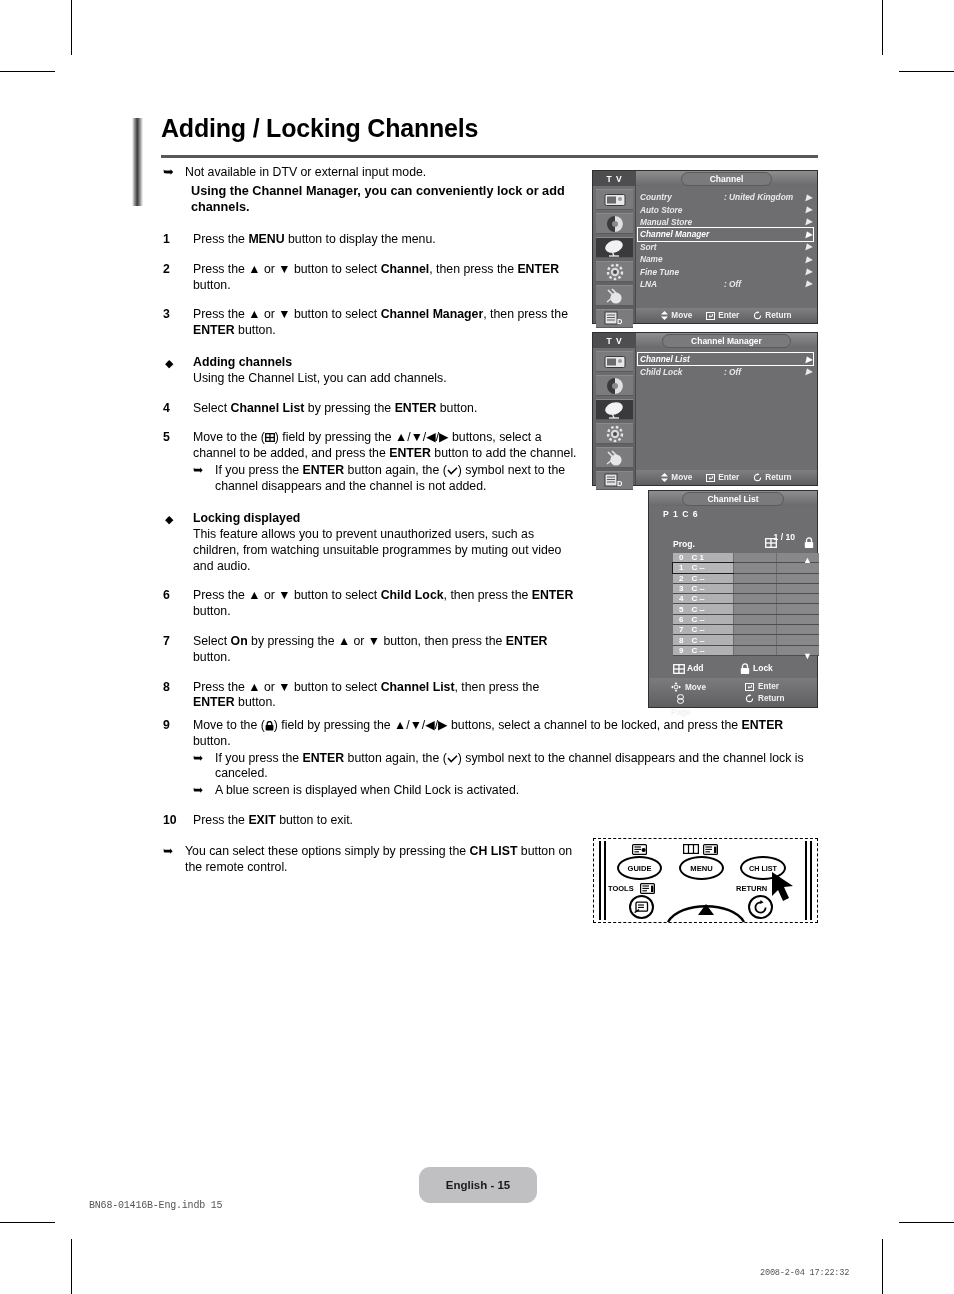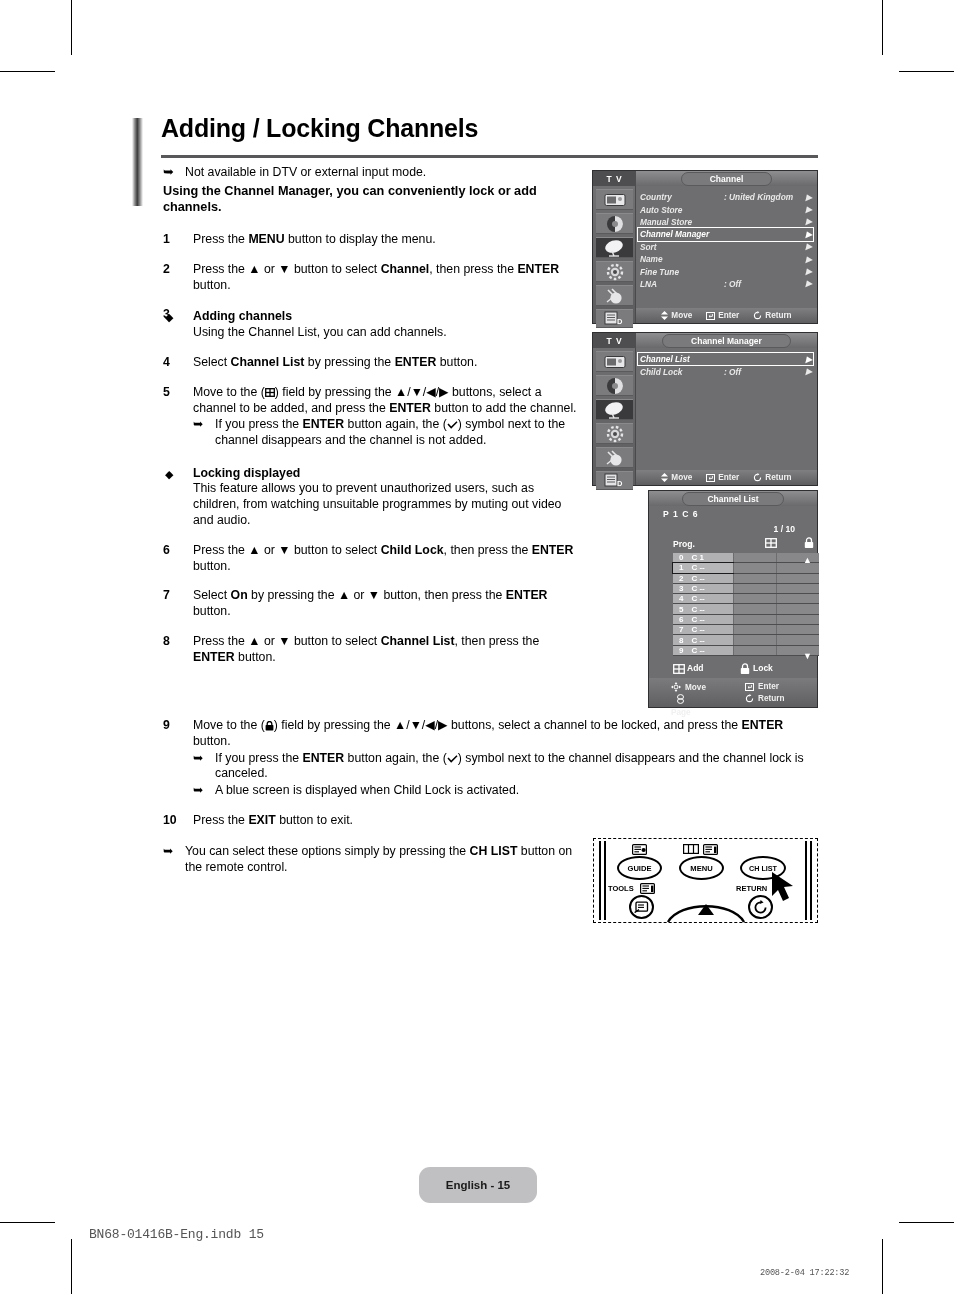--- a/index.html
+++ b/index.html
@@ -40,21 +40,21 @@
   .col-wide { position:absolute; left:163px; top:718px; width:655px; }
   b, strong { font-weight:bold; }
 
   .note {
     position:relative; padding-left:22px; font-size:12.3px; line-height:15.6px;
   }
   .note .arrow {
     position:absolute; left:0; top:-1px; font-size:13px; line-height:15px;
   }
 
-  .lead-bold { font-size:12.7px; font-weight:bold; line-height:16.2px; margin-top:2px; }
+  .lead-bold { font-size:12.7px; font-weight:bold; line-height:16.2px; margin-top:2px;margin-left:28px; }
 
   
   .step { position:relative; padding-left:30px; font-size:12.3px; line-height:15.8px; margin-top:14px; }
   .step .num { position:absolute; left:0; top:0; font-weight:bold; font-size:12.3px; }
 
   .substep { position:relative; padding-left:22px; margin-top:1px; font-size:12.3px; line-height:15.6px; }
   .substep .arrow { position:absolute; left:0; top:0px; }
 
   
   .dsec { position:relative; padding-left:30px; margin-top:15px; font-size:12.3px; line-height:15.8px; }
@@ -115,21 +115,21 @@
   }
   .osd-footer span { display:inline-flex; align-items:center; gap:3px; }
 
   
   .cl-title {
     position:absolute; left:0; right:0; top:0; height:15px;
     background:linear-gradient(to bottom,#8e8e90,#6a6a6c);
     display:flex; align-items:center; justify-content:center;
   }
   .cl-pnr { position:absolute; left:14px; top:18px; color:#fff; font-size:8.6px; font-weight:bold; letter-spacing:1px;}
-  .cl-page { position:absolute; right:22px; top:33px; color:#fff; font-size:8.6px; font-weight:bold;margin-left:30px; }
+  .cl-page { position:absolute; right:22px; top:41px; color:#fff; font-size:8.6px; font-weight:bold;margin-left:30px; }
   .cl-head {
     position:absolute; left:24px; right:14px; top:48px; height:13px; color:#fff;
     font-size:8.6px; font-weight:bold;
   }
   .cl-head .prog { position:absolute; left:0; top:0; }
   .cl-head .addc { position:absolute; left:92px; top:-1px; }
   .cl-head .lockc { position:absolute; left:131px; top:-2px; }
 
   .cl-table { position:absolute; left:24px; top:62px; width:146px; }
   .cl-row { position:relative; height:10.3px; display:flex; border-bottom:1px solid #4d4d4f; }
@@ -171,21 +171,21 @@
           background:#fff; display:flex; align-items:center; justify-content:center;
           font-size:7.6px; font-weight:bold; font-family:"Liberation Sans",sans-serif; }
   .rlabel { position:absolute; font-size:7.5px; font-weight:bold; }
 
   
   .pagepill {
     position:absolute; left:419px; top:1167px; width:118px; height:36px;
     background:#c0c0c2; border-radius:11px; display:flex; align-items:center;
     justify-content:center; font-size:11.5px; font-weight:bold; color:#1a1a1a;
   }
-  .imprint-l { position:absolute; left:89px; top:1227px; font-size:13px;
+  .imprint-l { position:absolute; left:89px; top:1200px; font-size:10px;
                color:#555; font-family:"Liberation Mono", monospace; letter-spacing:-0.2px;}
   .imprint-r { position:absolute; left:760px; top:1268px; font-size:8.6px;
                color:#555; font-family:"Liberation Mono", monospace; letter-spacing:-0.2px;}
 
   
   svg { display:block; }
 </style>
 </head>
 <body>
 
@@ -223,20 +223,21 @@
       <span>Press the <b>MENU</b> button to display the menu.</span>
     </div>
 
     <div class="step">
       <span class="num">2</span>
       <span>Press the ▲ or ▼ button to select <b>Channel</b>, then press the <b>ENTER</b> button.</span>
     </div>
 
     <div class="step">
       <span class="num">3</span>
+      <span>Press the ▲ or ▼ button to select <b>Channel Manager</b>, then press the <b>ENTER</b> button.</span>
     </div>
 
     <div class="dsec" style="margin-top:16px;">
       <span class="dia">◆</span>
       <span class="hd">Adding channels</span><br>
       <span>Using the Channel List, you can add channels.</span>
     </div>
 
     <div class="step">
       <span class="num">4</span>

